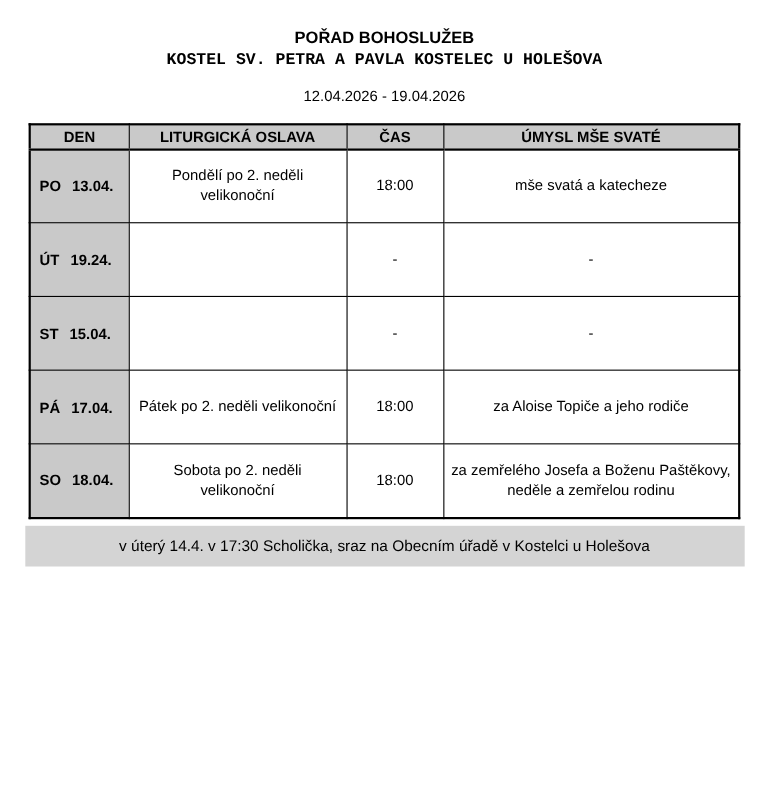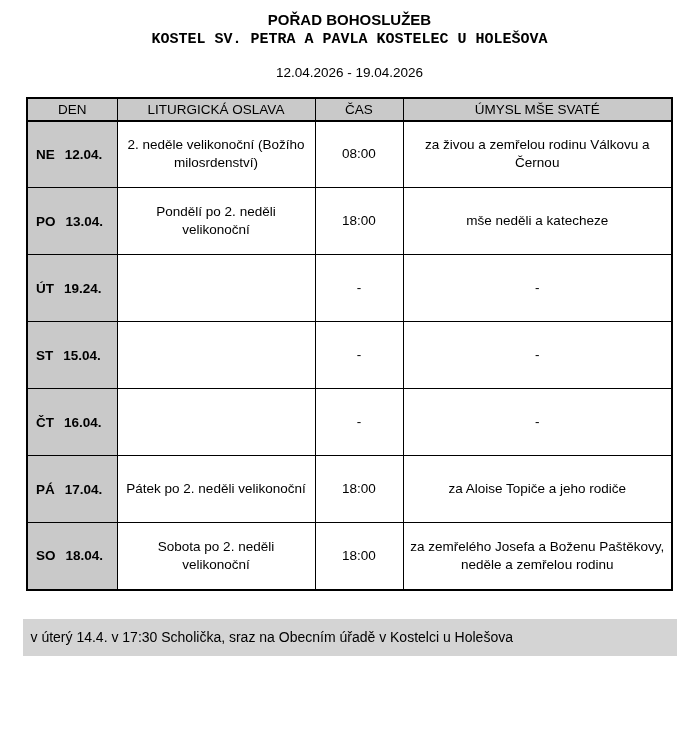--- a/index.html
+++ b/index.html
@@ -12,21 +12,21 @@
   html,body{margin:0;padding:0;}
   body{
     width:699px;
     height:733px;
     background:#ffffff;
     color:#000;
     font-family:"Liberation Sans", sans-serif;
   }
   .page-header{
     text-align:center;
-    padding-top:10px;
+    padding-top:25px;
     line-height:1.35;
   }
   .title{
     font-size:15px;
     font-weight:bold;
   }
   .subtitle{
     font-size:15px;
     font-weight:bold;
     font-family:Liberation Mono, monospace;
@@ -47,21 +47,21 @@
   table.schedule col.c-cas{width:88px;}
   table.schedule col.c-umysl{width:269px;}
   table.schedule th,
   table.schedule td{
     border:1px solid var(--border);
     font-size:13.5px;
     vertical-align:middle;
   }
   table.schedule thead th{
     background:var(--header-bg);
-    font-weight:normal;
+    font-weight:bold;
     padding:3px 2px;
     height:22px;
     border-bottom:2px solid var(--border);
   }
   table.schedule tbody tr{
     height:67px;
   }
   td.den-cell{
     background:var(--den-bg);
     font-weight:bold;
@@ -72,25 +72,26 @@
     display:inline-block;
     margin-right:10px;
   }
   td.center-cell{
     text-align:center;
     padding:2px 6px;
     line-height:1.35;
   }
   .note-bar{
     width:654px;
-    margin:28px auto 0 auto;
+    margin:6px auto 0 auto;
     background:var(--note-bg);
     font-size:14px;
     padding:10px 8px;
     line-height:1.2;
+    text-align:center;
   }
 </style>
 </head>
 <body>
 
 <div class="page-header">
   <div class="title">POŘAD BOHOSLUŽEB</div>
   <div class="subtitle">KOSTEL SV. PETRA A PAVLA KOSTELEC U HOLEŠOVA</div>
   <div class="daterange">12.04.2026 - 19.04.2026</div>
 </div>
@@ -105,45 +106,33 @@
   <thead>
     <tr>
       <th>DEN</th>
       <th>LITURGICKÁ OSLAVA</th>
       <th>ČAS</th>
       <th>ÚMYSL MŠE SVATÉ</th>
     </tr>
   </thead>
   <tbody>
       <tr>
-        <td class="den-cell"><span class="day">NE</span><span>12.04.</span></td>
-        <td class="center-cell">2. neděle velikonoční (Božího milosrdenství)</td>
-        <td class="center-cell">08:00</td>
-        <td class="center-cell">za živou a zemřelou rodinu Válkovu a Černou</td>
-      </tr>
-      <tr>
         <td class="den-cell"><span class="day">PO</span><span>13.04.</span></td>
         <td class="center-cell">Pondělí po 2. neděli velikonoční</td>
         <td class="center-cell">18:00</td>
-        <td class="center-cell">mše neděli a katecheze</td>
+        <td class="center-cell">mše svatá a katecheze</td>
       </tr>
       <tr>
         <td class="den-cell"><span class="day">ÚT</span><span>19.24.</span></td>
         <td class="center-cell"></td>
         <td class="center-cell">-</td>
         <td class="center-cell">-</td>
       </tr>
       <tr>
         <td class="den-cell"><span class="day">ST</span><span>15.04.</span></td>
-        <td class="center-cell"></td>
-        <td class="center-cell">-</td>
-        <td class="center-cell">-</td>
-      </tr>
-      <tr>
-        <td class="den-cell"><span class="day">ČT</span><span>16.04.</span></td>
         <td class="center-cell"></td>
         <td class="center-cell">-</td>
         <td class="center-cell">-</td>
       </tr>
       <tr>
         <td class="den-cell"><span class="day">PÁ</span><span>17.04.</span></td>
         <td class="center-cell">Pátek po 2. neděli velikonoční</td>
         <td class="center-cell">18:00</td>
         <td class="center-cell">za Aloise Topiče a jeho rodiče</td>
       </tr>

